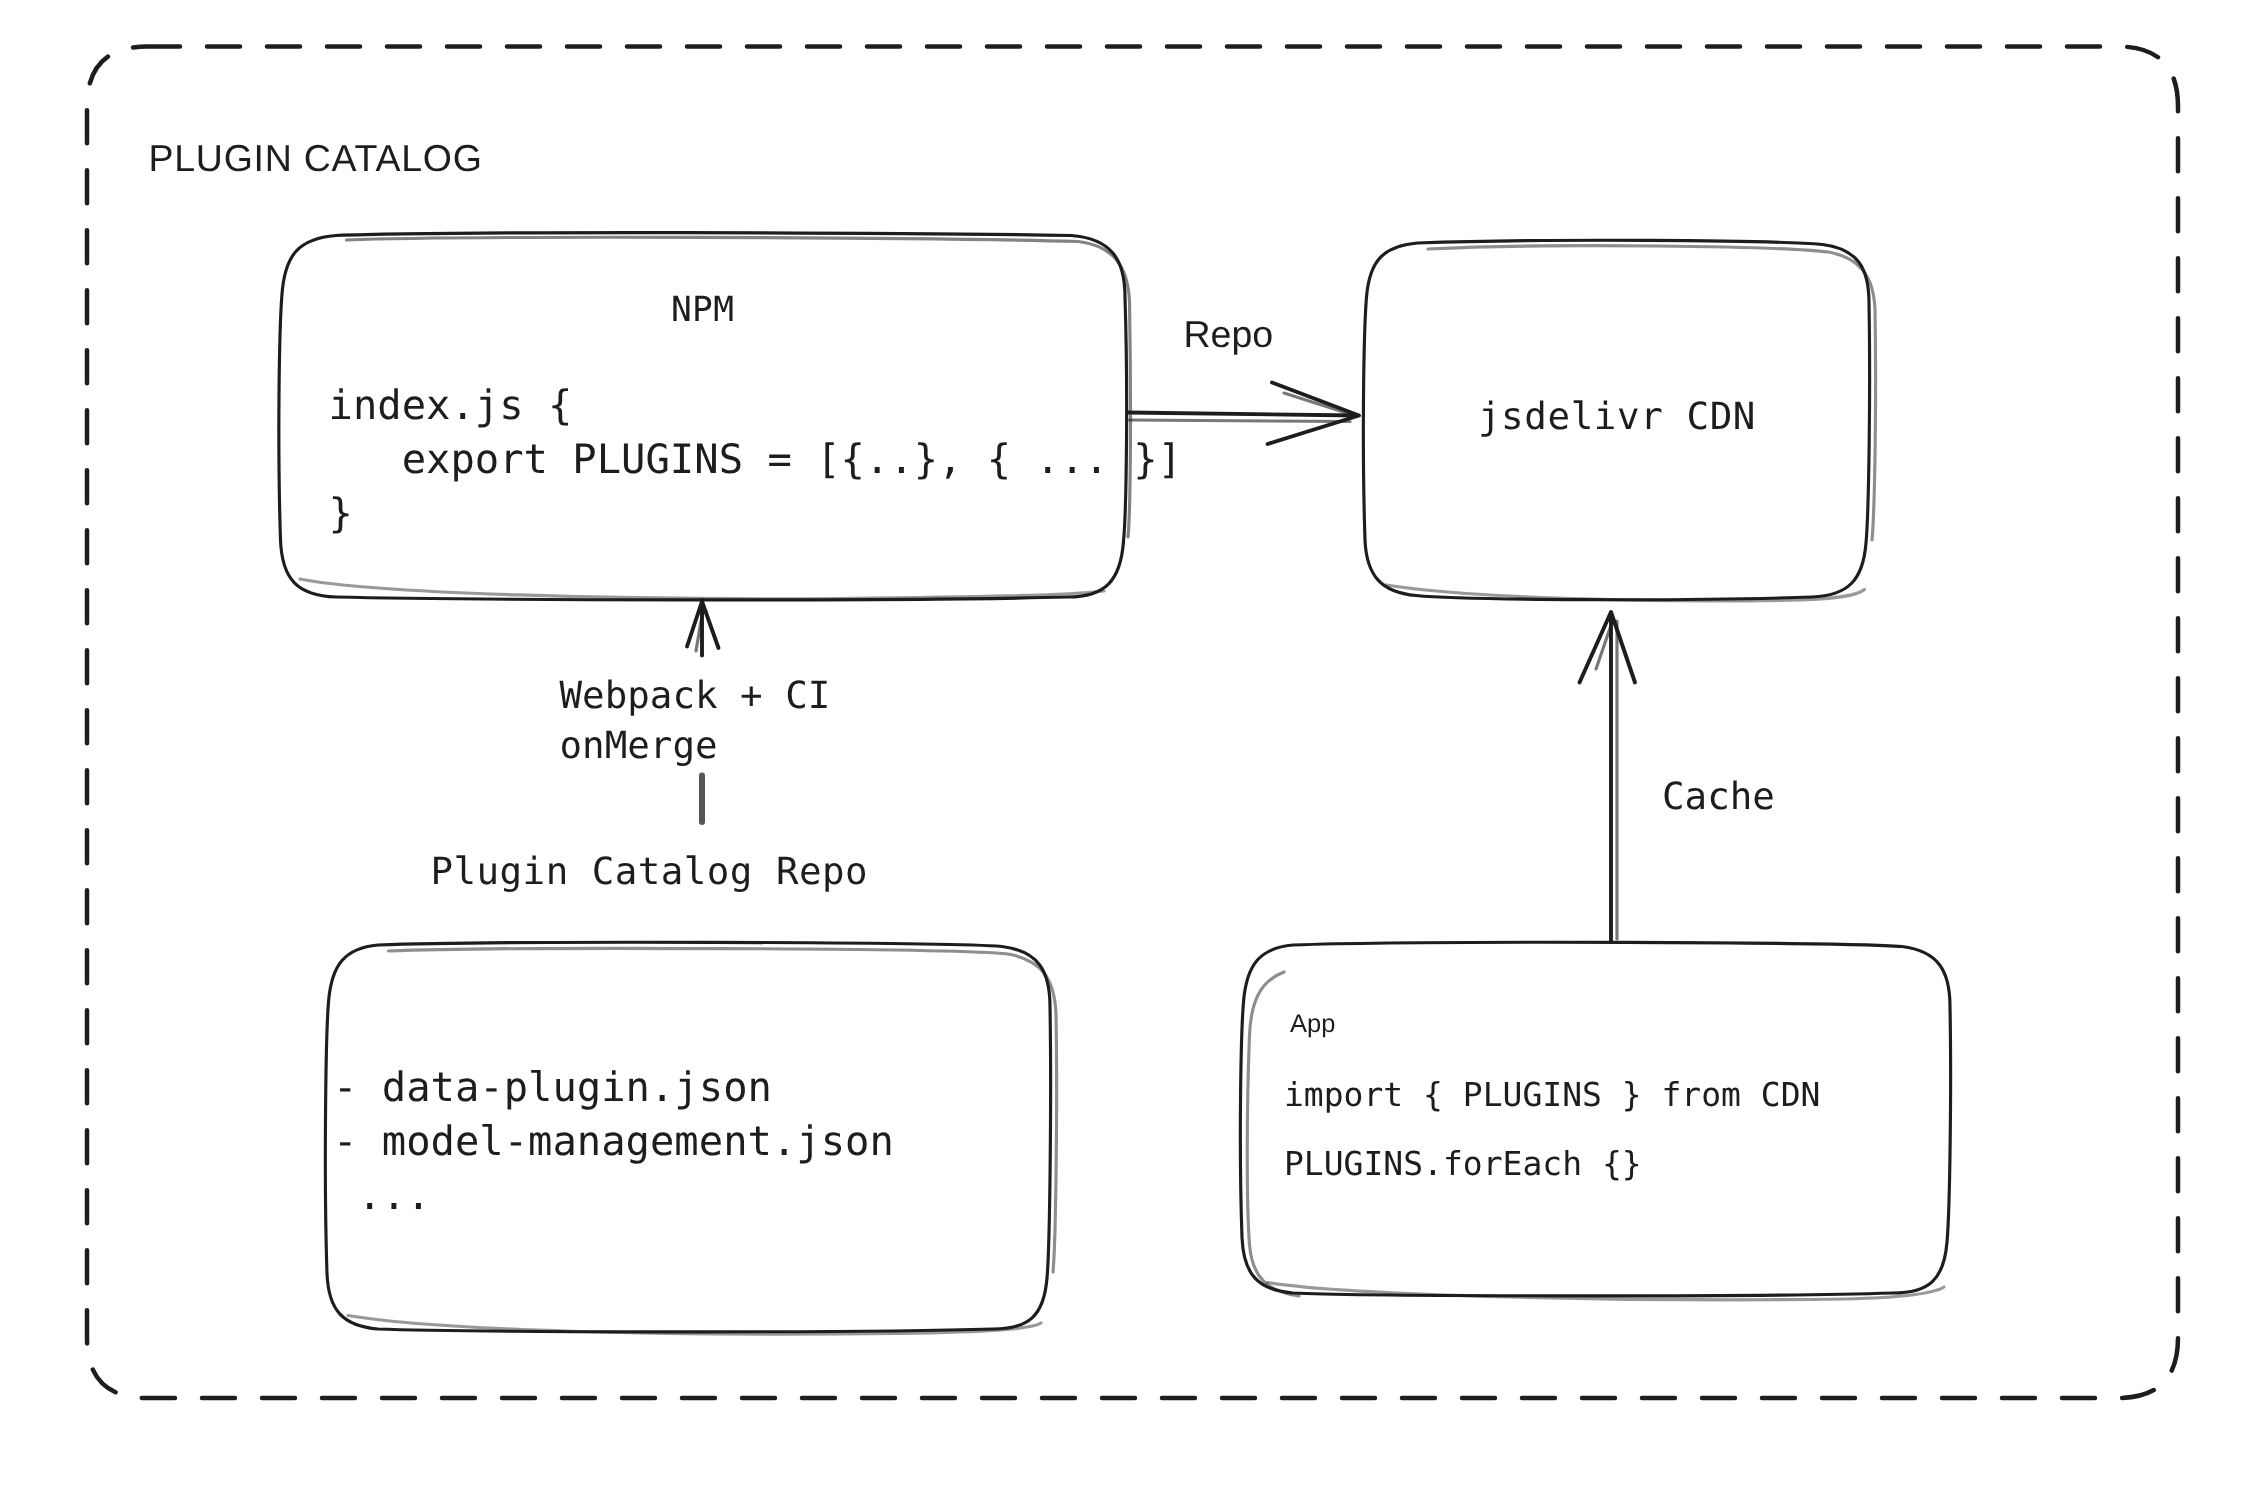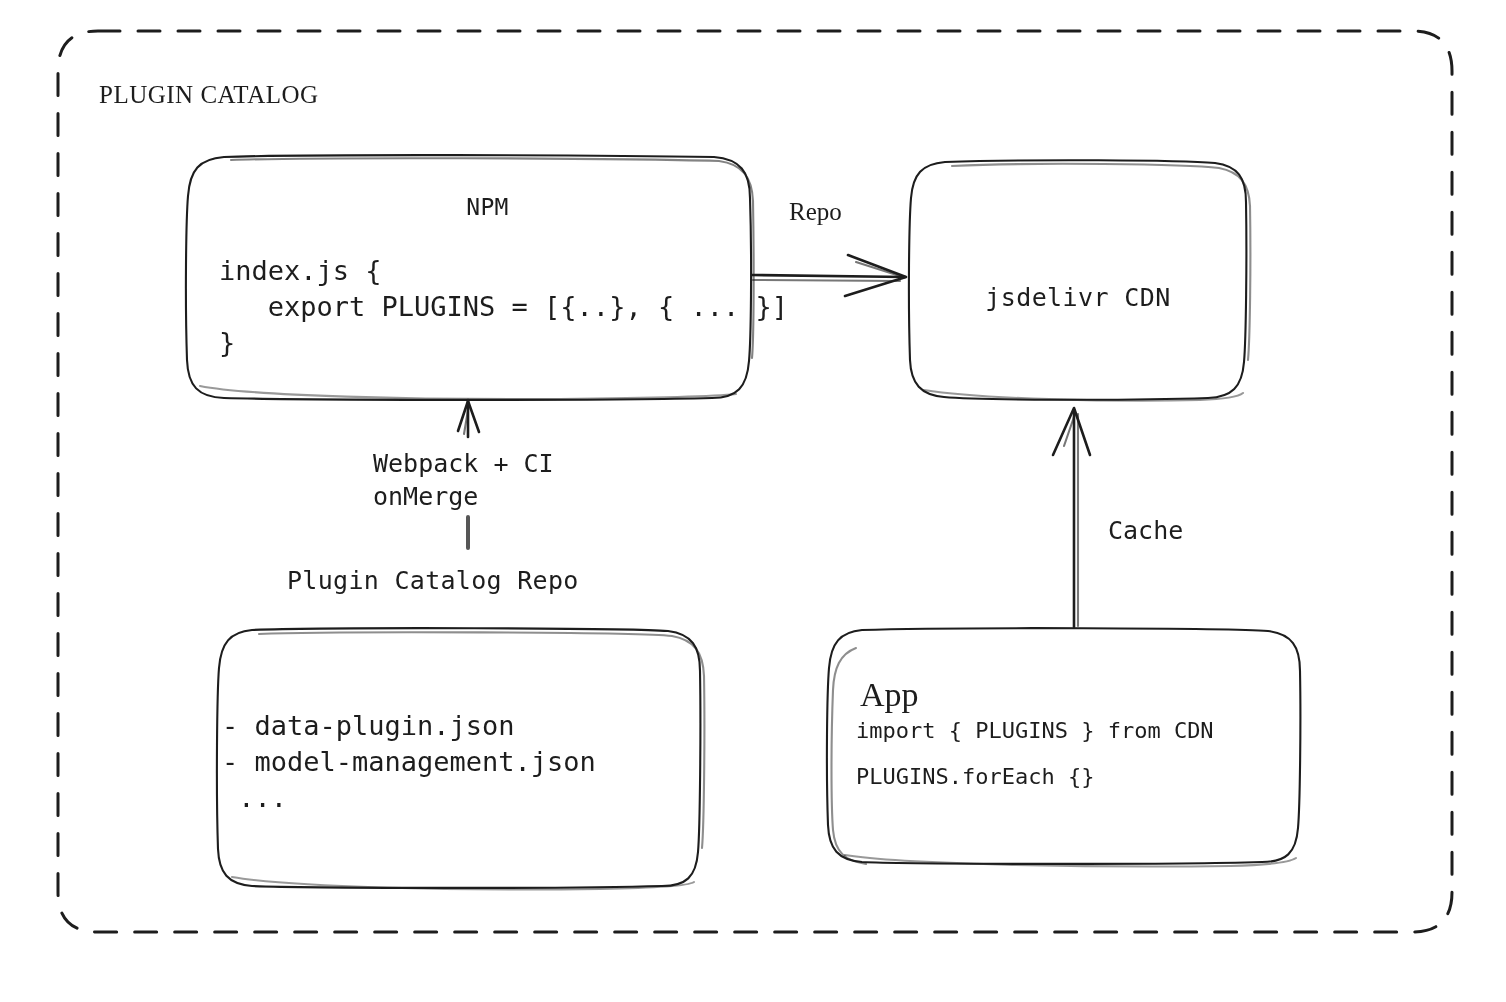--- a/index.html
+++ b/index.html
@@ -43,51 +43,50 @@
     stroke-dasharray: 22 18;
   }
   .txt {
     position: absolute;
     white-space: pre;
     color: #1d1d1d;
     font-family: "DejaVu Sans Mono", monospace;
     line-height: 1.0;
   }
   .txt-sans {
-    font-family: Liberation Serif, serif;
+    font-family: Liberation Sans, sans-serif;
+    margin-top: 12px;
   }
   .frame-title {
     left: 99px;
     top: 82px;
     font-size: 25px;
     letter-spacing: 0.5px;
   }
   .npm-title {
     left: 187px;
     top: 196px;
     width: 563px;
     text-align: center;
     font-size: 23px;
     letter-spacing: 0.3px;
-    padding-left: 19px;
   }
   .npm-code {
     left: 219px;
     top: 253px;
     font-size: 27px;
     line-height: 1.33;
   }
   .cdn-title {
     left: 910px;
     top: 265px;
     width: 336px;
     text-align: center;
     font-size: 25px;
     letter-spacing: 0.4px;
-    margin-top: 20px;
   }
   .cache-label {
     left: 789px;
     top: 199px;
     font-size: 25px;
   }
   .webpack-label {
     left: 373px;
     top: 447px;
     font-size: 25px;
@@ -106,22 +105,22 @@
     font-size: 27px;
     line-height: 1.33;
   }
   .import-label {
     left: 1108px;
     top: 518px;
     font-size: 25px;
   }
   .app-title {
     left: 860px;
-    top: 678px;
-    font-size: 34px;
+    top: 662px;
+    font-size: 17px;
   }
   .app-code {
     left: 856px;
     top: 708px;
     font-size: 22px;
     line-height: 2.07;
   }
 </style>
 </head>
 <body>

